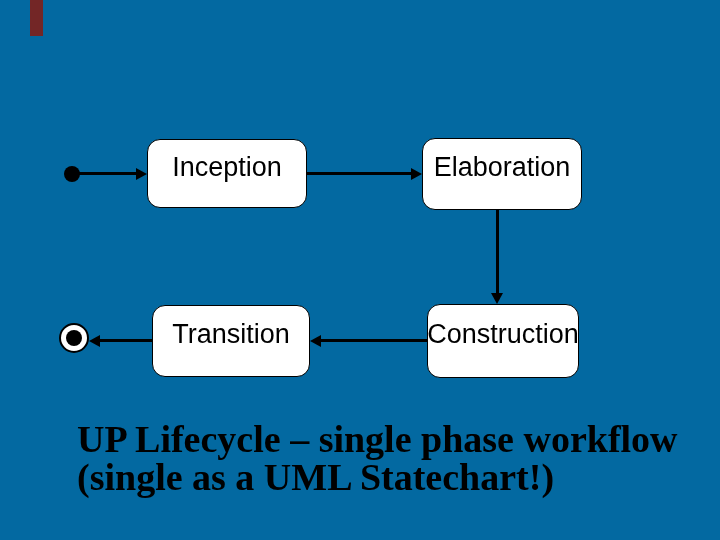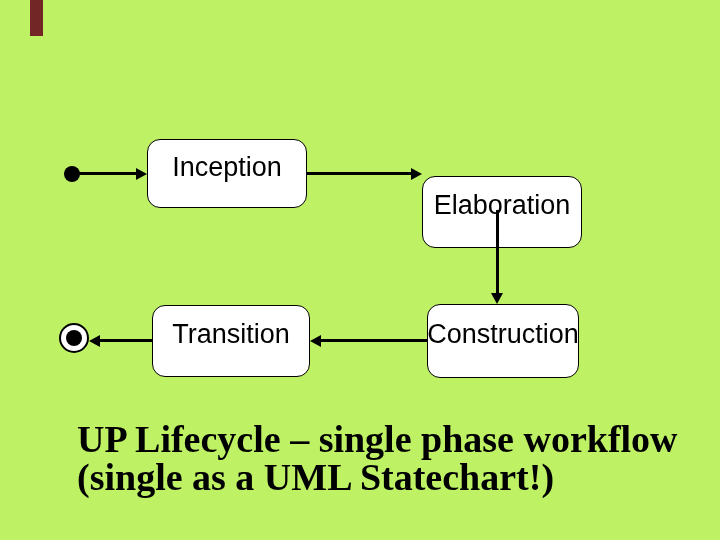--- a/index.html
+++ b/index.html
@@ -1,20 +1,20 @@
 <!DOCTYPE html>
 <html><head>
 <meta charset="utf-8">
 <style>
   html, body { margin: 0; padding: 0; background: #ffffff; }
   .slide {
     position: relative;
     width: 720px;
     height: 540px;
-    background: #bef264;
+    background: #0369a1;
     overflow: hidden;
     font-family: "Liberation Sans", sans-serif;
   }
   .accent-bar {
     position: absolute;
     left: 30px; top: 0;
     width: 13px; height: 36px;
   }
   .state-box {
     position: absolute;
@@ -23,21 +23,21 @@
     border: 1.5px solid #000000;
     border-radius: 13px;
     display: flex;
     align-items: center;
     justify-content: center;
     padding-bottom: 13px;
     font-size: 27px;
     color: #000000;
   }
   .box-inception    { left: 147px; top: 139px; width: 160px; height: 69px; }
-  .box-elaboration  { left: 422px; top: 138px; width: 160px; height: 72px; margin-top: 38px; }
+  .box-elaboration  { left: 422px; top: 138px; width: 160px; height: 72px; }
   .box-construction { left: 427px; top: 304px; width: 152px; height: 74px; }
   .box-transition   { left: 152px; top: 305px; width: 158px; height: 72px; align-items: center; }
 
   .hline { position: absolute; height: 3px; background: #000000; }
   .vline { position: absolute; width: 3px; background: #000000; }
 
   .arrow { position: absolute; width: 0; height: 0; }
   .arrow-right { border-top: 6px solid transparent; border-bottom: 6px solid transparent; border-left: 11px solid #000000; }
   .arrow-left  { border-top: 6px solid transparent; border-bottom: 6px solid transparent; border-right: 11px solid #000000; }
   .arrow-down  { border-left: 6px solid transparent; border-right: 6px solid transparent; border-top: 11px solid #000000; }

